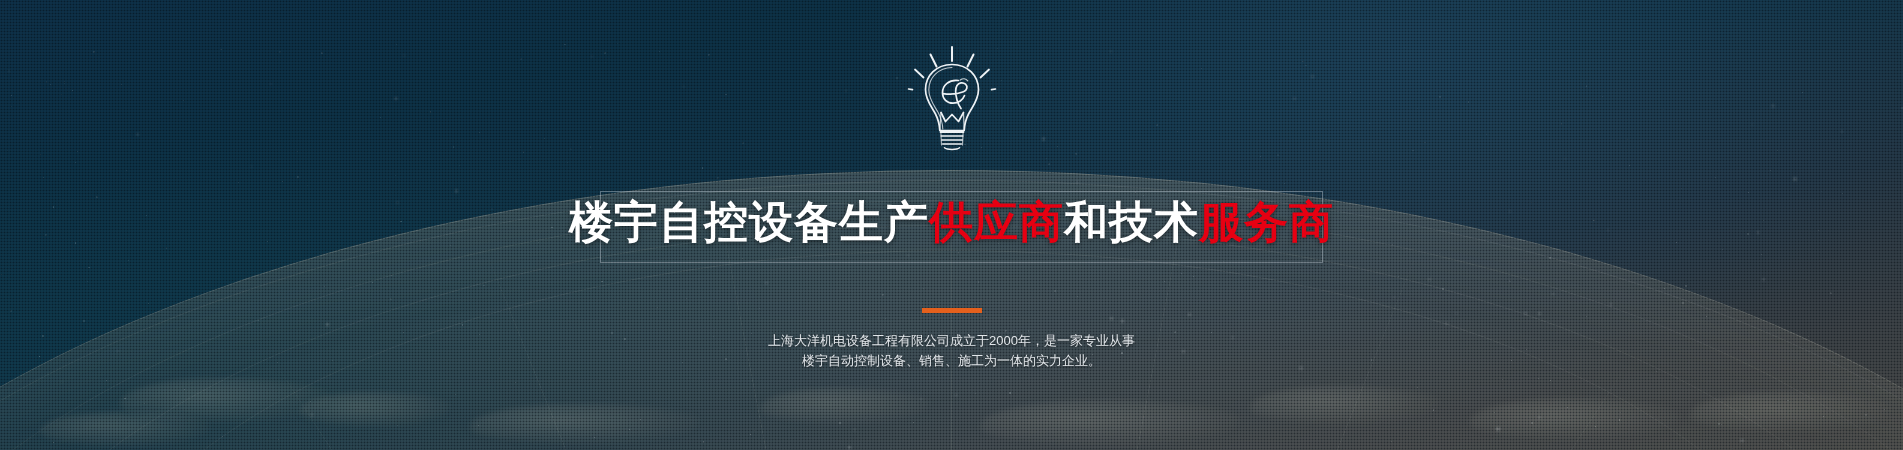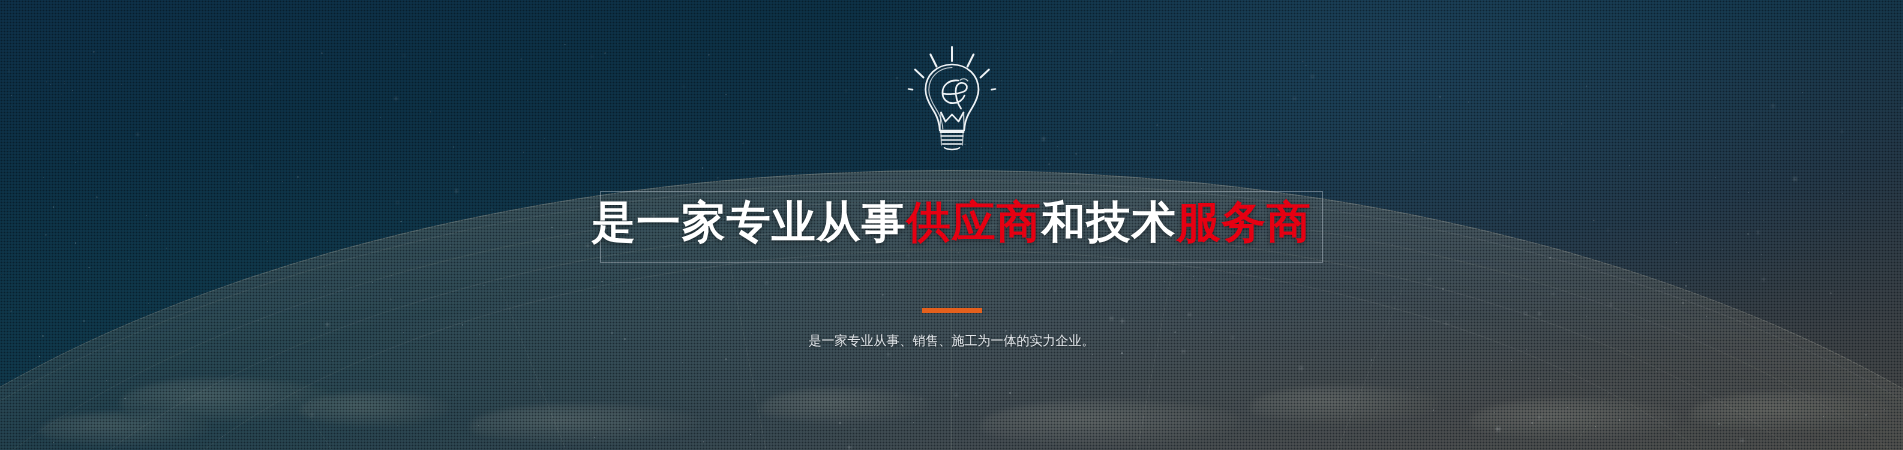--- a/index.html
+++ b/index.html
@@ -538,22 +538,23 @@
         <path d="M41.8 96 L62.2 96" stroke-width="1.6"></path>
         <path d="M42.6 100 L61.4 100" stroke-width="1.5"></path>
         <path d="M44.5 103.8 C47 106 57 106 59.5 103.8" stroke-width="1.5"></path>
         <path d="M40.8 87 L41.5 101 M63.2 87 L62.5 101" stroke-width="1.1" opacity="0.7"></path>
       </svg>
     </div>
 
     <div class="frame"></div>
 
 
-    <div class="headline"><span class="hl-white">是一家专业从事</span><span class="hl-red">供应商</span><span class="hl-white">和技术</span><span class="hl-red">服务商</span></div>
+    <div class="headline"><span class="hl-white">楼宇自控设备生产</span><span class="hl-red">供应商</span><span class="hl-white">和技术</span><span class="hl-red">服务商</span></div>
 
     <div class="divider"></div>
 
     <div class="desc">
-      <span class="desc-line">是一家专业从事、销售、施工为一体的实力企业。</span>
+      <span class="desc-line">上海大洋机电设备工程有限公司成立于2000年，是一家专业从事</span>
+      <span class="desc-line">楼宇自动控制设备、销售、施工为一体的实力企业。</span>
     </div>
 
   </div>
 </div>
 
 </body></html>

